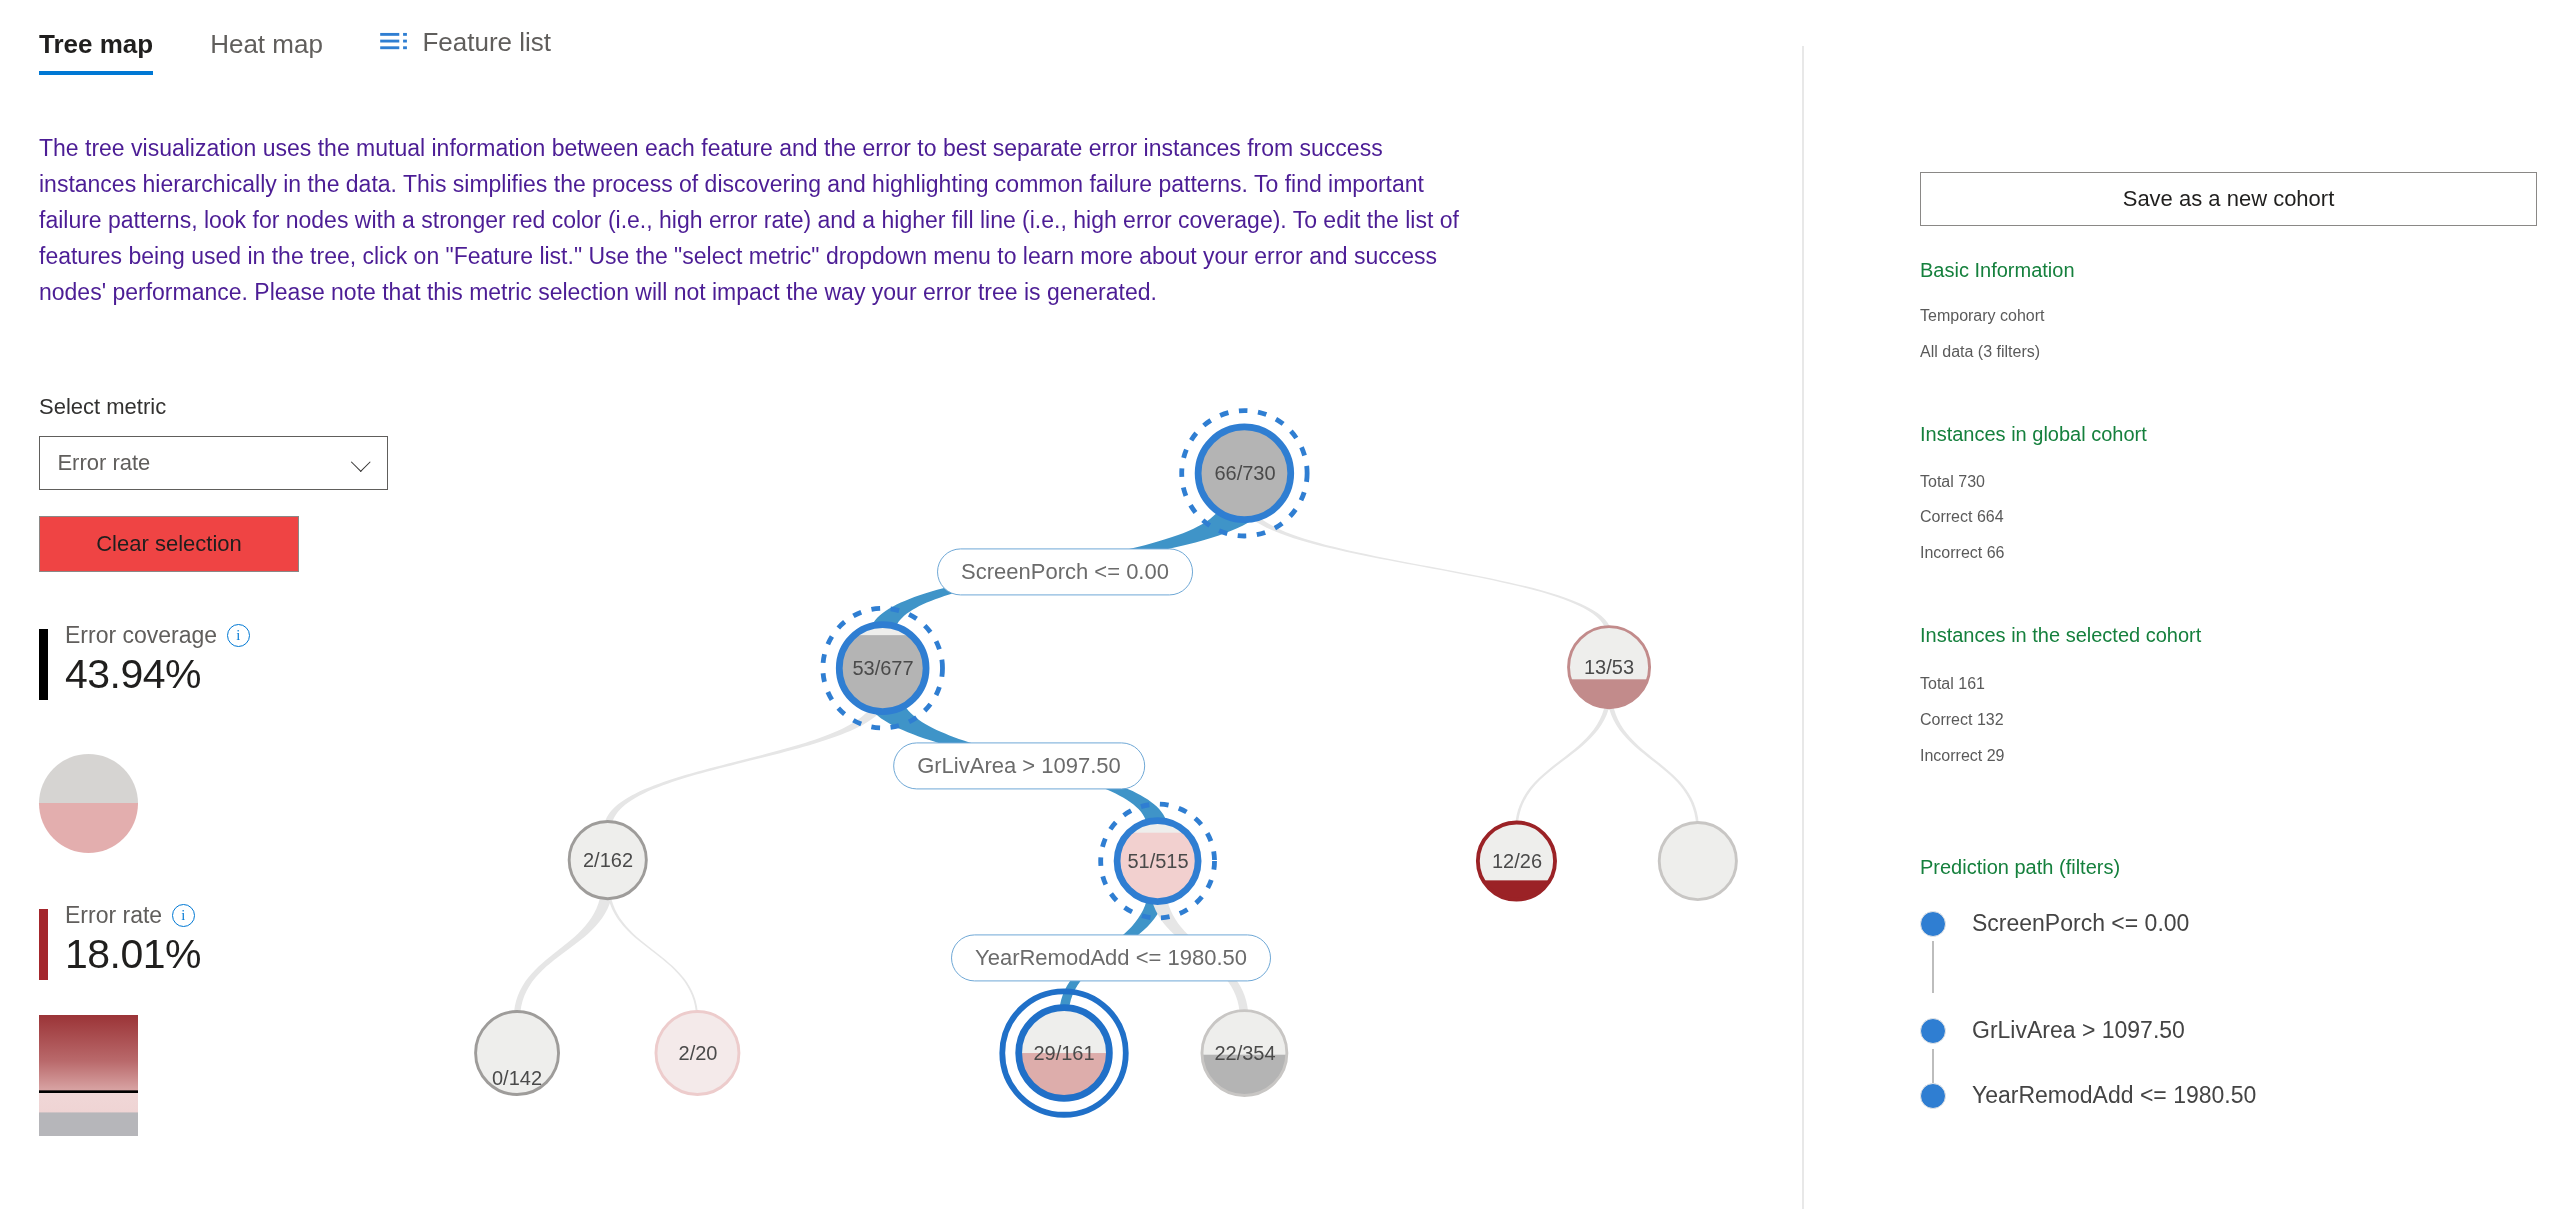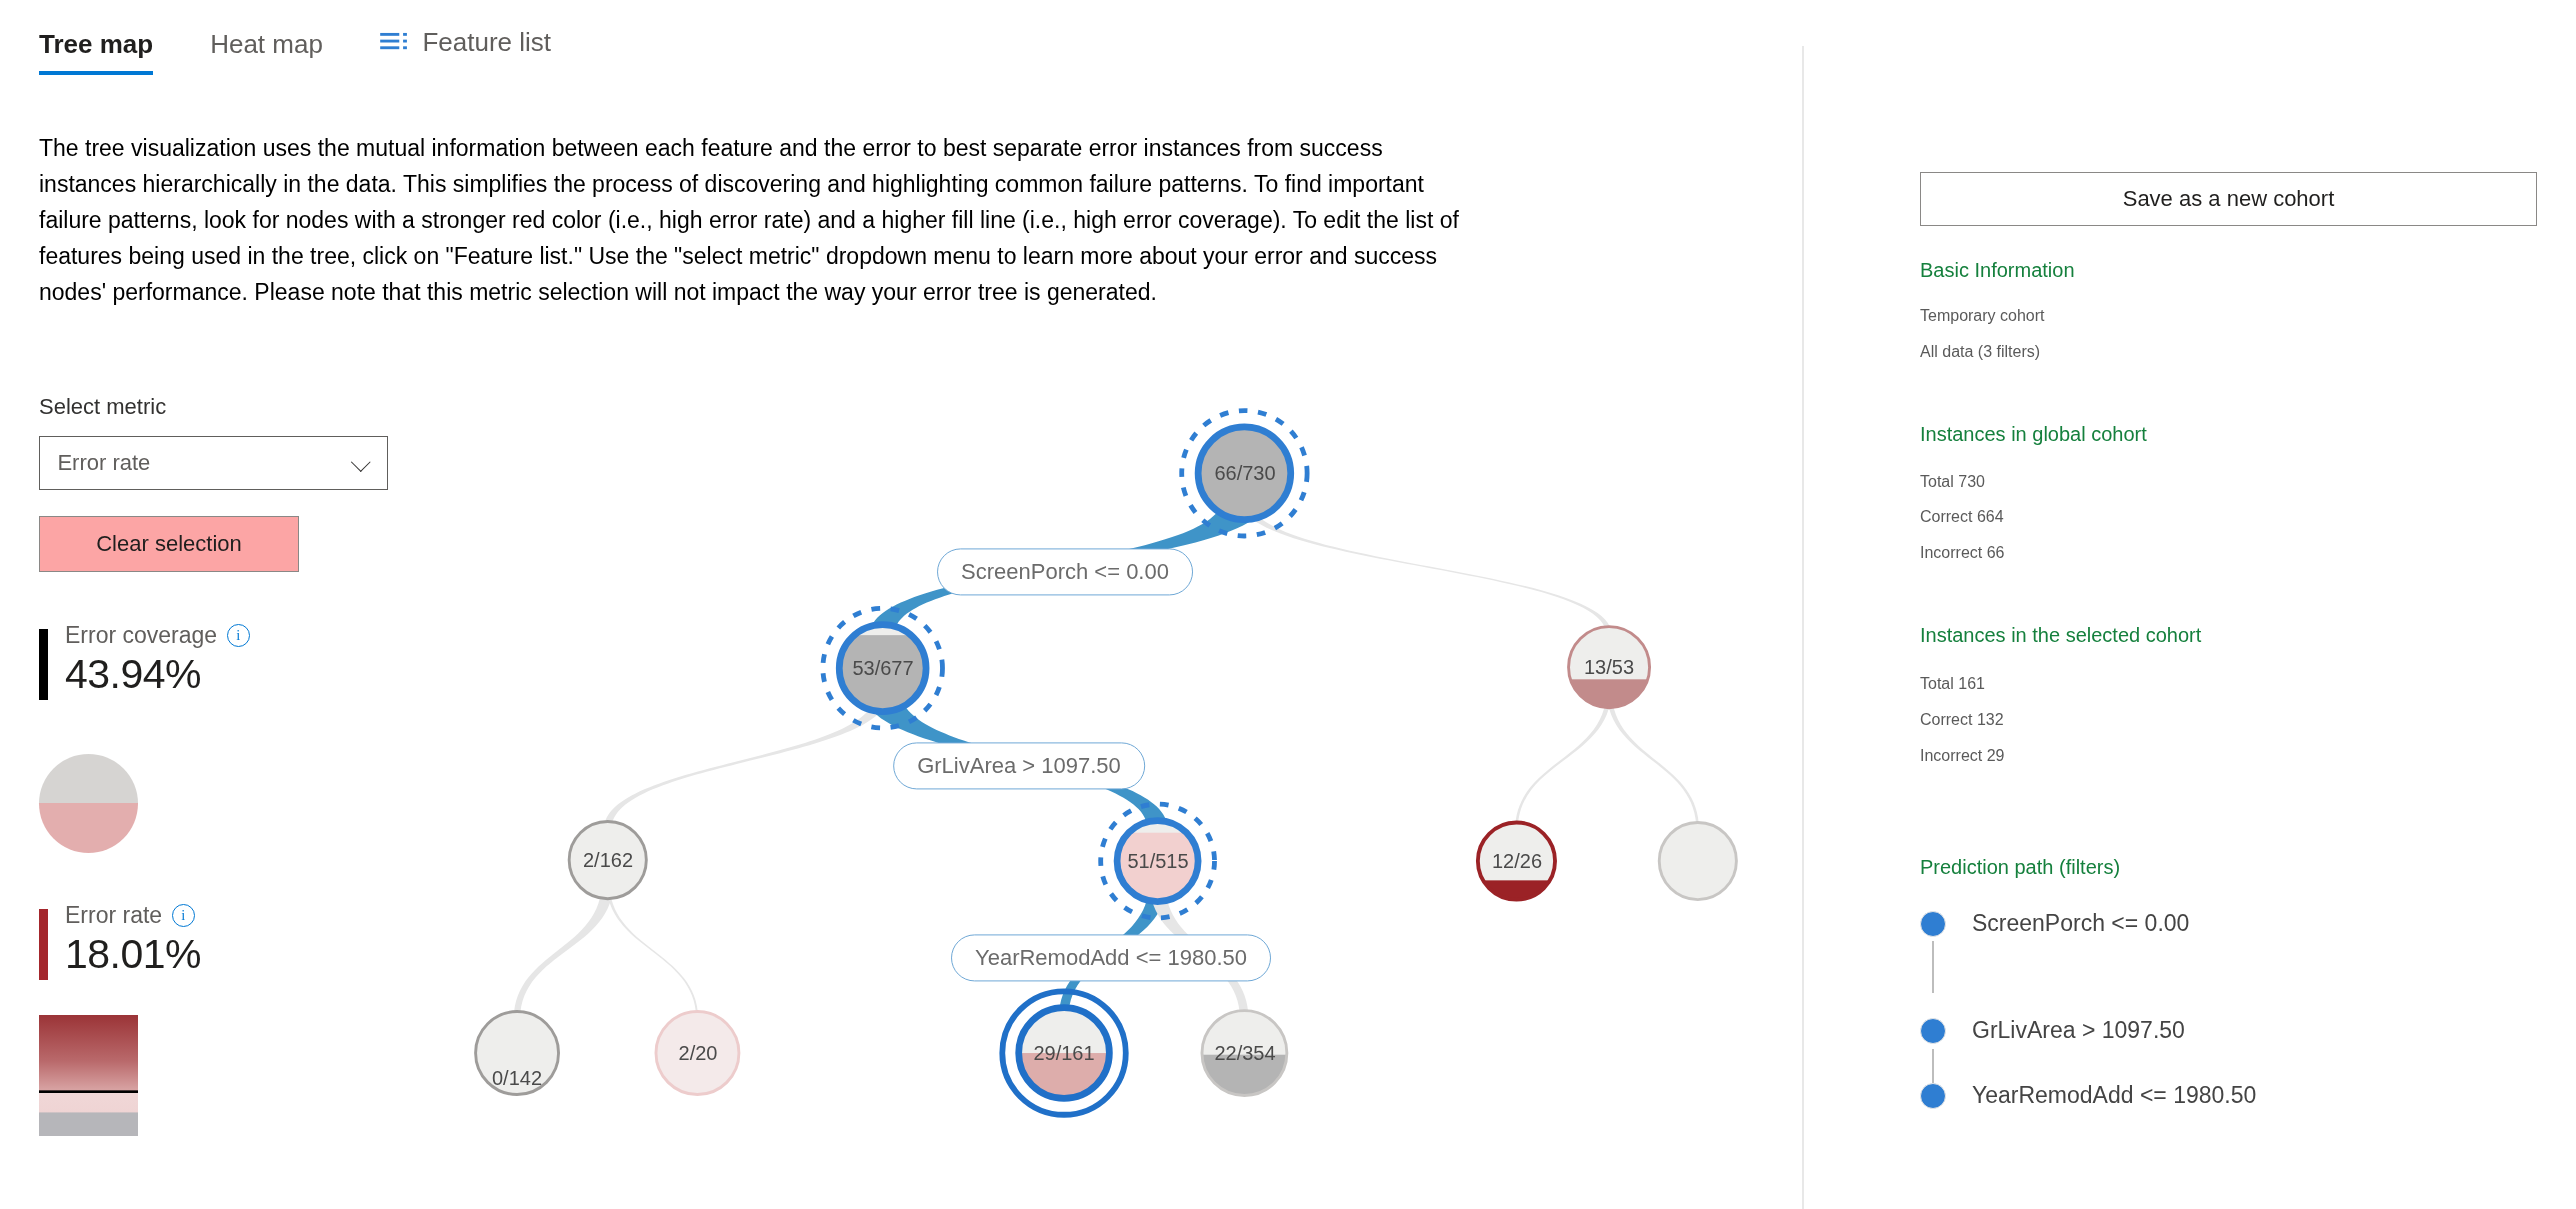--- a/index.html
+++ b/index.html
@@ -37,21 +37,21 @@
     left: 0; right: 21px; bottom: 0; height: 3.9px;
     background: #0078d4;
   }
   .tab .listicon { display: inline-block; vertical-align: middle; margin-right: 13.5px; }
 
   
   .desc {
     position: absolute; left: 39px; top: 130px;
     width: 1428px;
     font-size: 23px; line-height: 36px;
-    color: #000000;
+    color: #4c1d95;
   }
 
   
   .ctrl-label {
     position: absolute; left: 39px; top: 394px;
     font-size: 22px; color: #323130;
   }
   .dropdown {
     position: absolute; left: 39px; top: 436px;
     width: 349px; height: 54px;
@@ -63,21 +63,21 @@
   .chev { width: 21px; height: 21px; position: relative; }
   .chev::after {
     content: ""; position: absolute; left: 1.9px; top: 2.9px;
     width: 12.5px; height: 12.5px;
     border-right: 1.9px solid #323130; border-bottom: 1.9px solid #323130;
     transform: rotate(45deg);
   }
   .btn-clear {
     position: absolute; left: 39px; top: 516px;
     width: 260px; height: 56px;
-    border: 1px solid #8a8886; background: #fca5a5;
+    border: 1px solid #8a8886; background: #ef4444;
     font-size: 22px; color: #201f1e; cursor: pointer;
     font-family: inherit;
   }
 
   .metric { position: absolute; left: 39px; }
   .metric .bar {
     position: absolute; left: 0; top: 6.8px;
     width: 8.7px; height: 71px;
   }
   .metric .mlabel {

